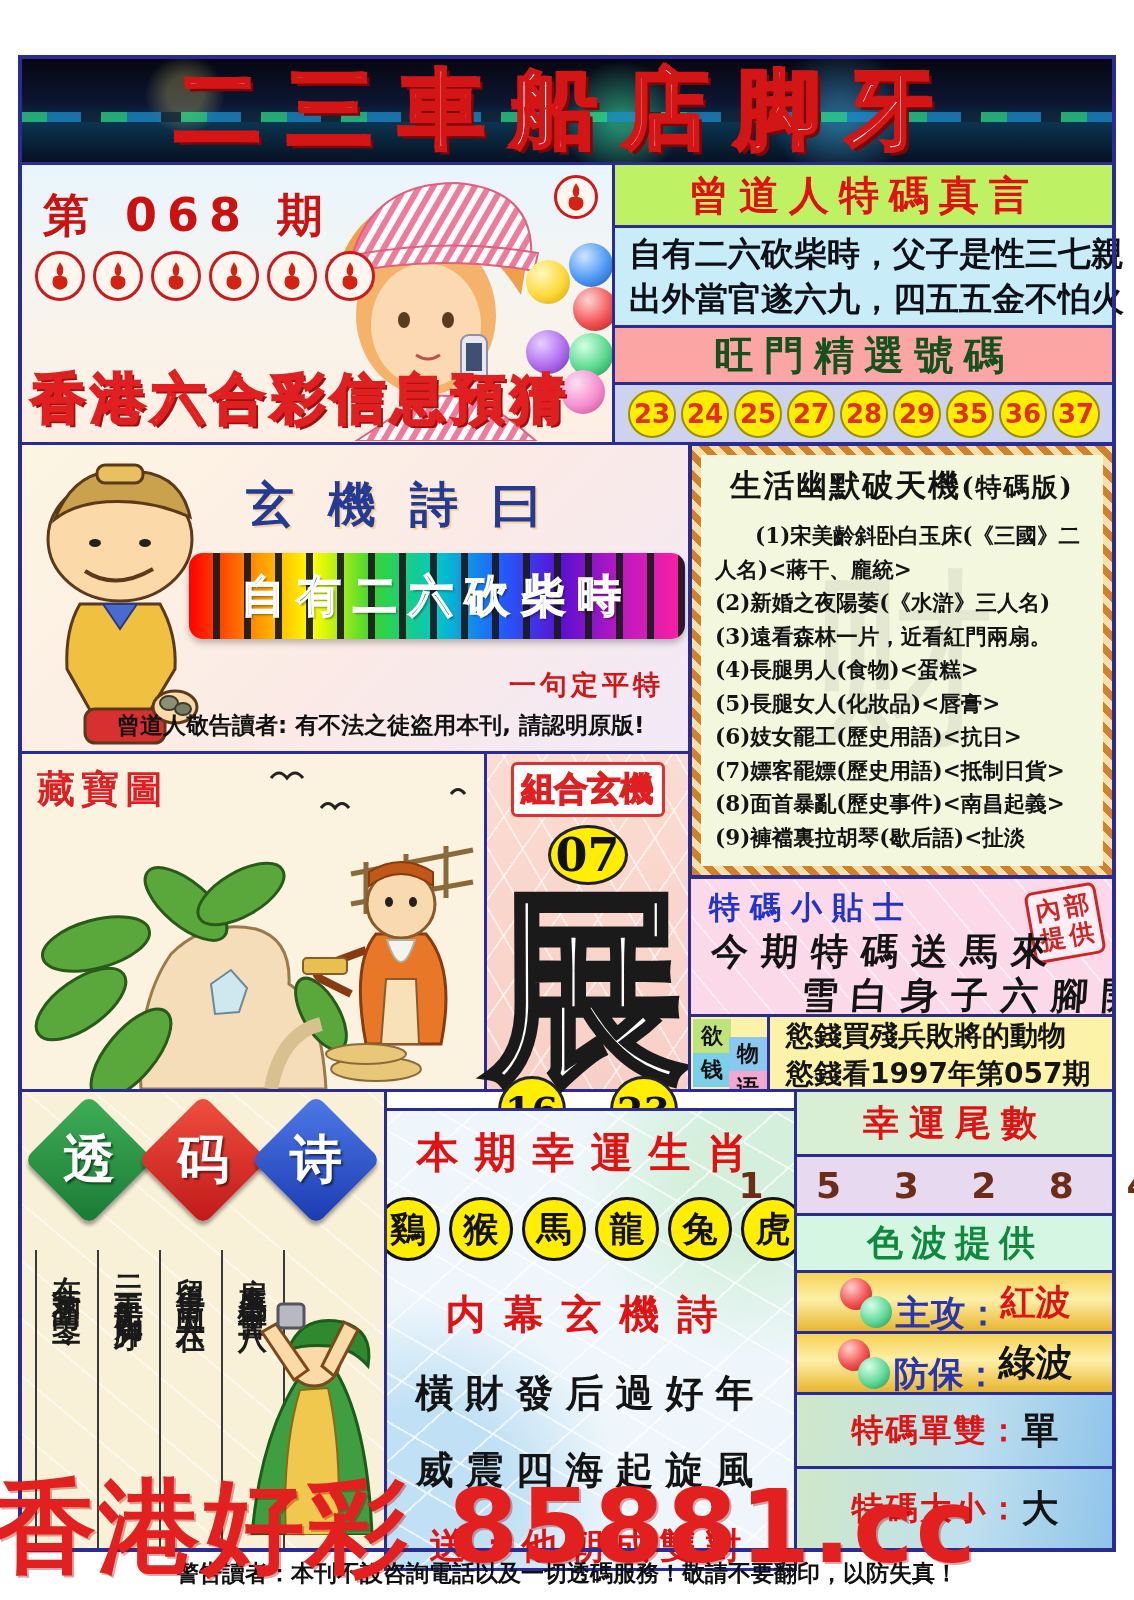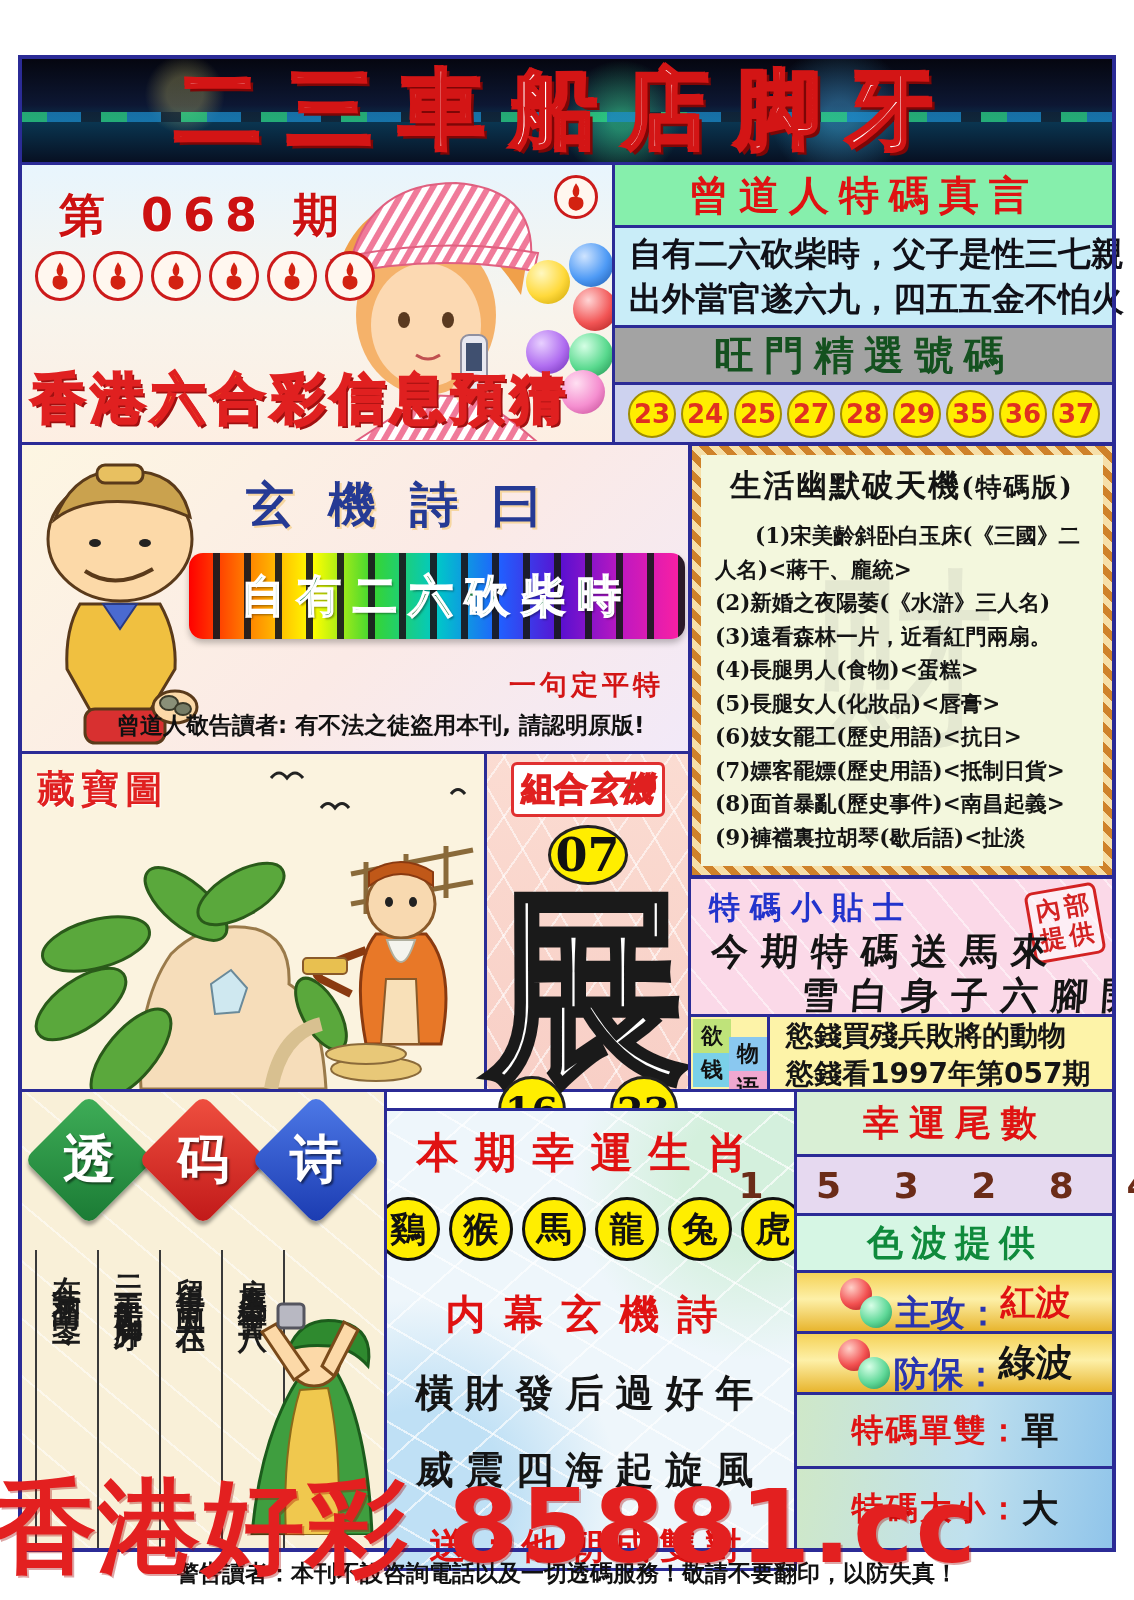--- a/index.html
+++ b/index.html
@@ -23,25 +23,25 @@
   .issue-label{color:#cc1111;font-size:46px;font-weight:bold;letter-spacing:10px;
       text-shadow:1px 1px 0 #fff;}
   .flamerow{display:flex;gap:8px;}
   .flame{width:44px;height:44px;border-radius:50%;border:3px solid #cc1a1a;background:#fff7ef;
       display:flex;align-items:center;justify-content:center;}
   .flame svg{width:26px;height:30px;}
   .subtitle{color:#ffe31a;font-size:54px;font-weight:bold;letter-spacing:6px;white-space:nowrap;
       -webkit-text-stroke:2.5px #e02020;text-shadow:3px 3px 0 #a01010;}
   .ball{position:absolute;width:44px;height:44px;border-radius:50%;}
   
-  .truthhead{background:#86efac;display:flex;align-items:center;justify-content:center;}
+  .truthhead{background:#bef264;display:flex;align-items:center;justify-content:center;}
   .truthhead span{color:#e01212;font-size:40px;font-weight:bold;letter-spacing:10px;}
   .truthpoem{background:#c9edf8;display:flex;flex-direction:column;justify-content:space-evenly;padding:4px 14px;}
   .truthpoem div{color:#101018;font-size:33px;font-weight:bold;white-space:nowrap;}
-  .hothead{background:#a3a3a3;display:flex;align-items:center;justify-content:center;}
+  .hothead{background:#fca5a5;display:flex;align-items:center;justify-content:center;}
   .hothead span{color:#14511f;font-size:40px;font-weight:bold;letter-spacing:10px;}
   .hotnums{background:#cdd2ef;display:flex;align-items:center;justify-content:space-evenly;padding:0 8px;}
   .numball{width:44px;height:44px;border-radius:50%;background:#ffee00;border:2px solid #9f8d00;
       color:#e03020;font-size:26px;font-weight:bold;display:flex;align-items:center;justify-content:center;}
   
   .mysticbox{background:linear-gradient(135deg,#fdf6e2 0%,#fbeae6 55%,#f2e9f8 100%);overflow:hidden;}
   .mystic-title{color:#253a94;font-size:48px;font-weight:bold;letter-spacing:34px;white-space:nowrap;
       text-shadow:2px 2px 0 #f6d6a0;}
   .rainbow{height:86px;border-radius:14px;display:flex;align-items:center;justify-content:center;
       background:
@@ -68,21 +68,21 @@
       font-family:"DejaVu Serif",serif;text-shadow:1px 1px 0 #fff;}
   
   .combobox{background:
       repeating-linear-gradient(60deg,rgba(255,255,255,.55) 0 2px,transparent 2px 30px),
       repeating-linear-gradient(-55deg,rgba(255,255,255,.55) 0 2px,transparent 2px 34px),
       linear-gradient(180deg,#fbdcd2,#f8cfc6);
       display:flex;flex-direction:column;align-items:center;}
   .combo-title{margin-top:8px;background:#fff;border:3px solid #e03030;border-radius:6px;
       padding:2px 8px;font-size:33px;font-weight:bold;white-space:nowrap;}
   .combo-title .p1{color:#ff6fa0;-webkit-text-stroke:1.5px #e02020;}
-  .combo-title .p2{color:#4d7c0f;font-style:italic;-webkit-text-stroke:1.5px #e02020;}
+  .combo-title .p2{color:#4d7c0f;-webkit-text-stroke:1.5px #e02020;}
   .bigball{border-radius:50%;background:#ffee00;border:3px solid #222;color:#111;font-weight:bold;
       display:flex;align-items:center;justify-content:center;font-family:"DejaVu Serif",serif;}
   .bigchar{color:#ffffff;font-size:205px;font-weight:bold;font-family:"DejaVu Serif",serif;
       -webkit-text-stroke:5px #1a1a1a;text-shadow:0 0 2px #1a1a1a;line-height:1;}
   
   .tipsbox{background:
       repeating-linear-gradient(50deg,rgba(255,255,255,.5) 0 2px,transparent 2px 34px),
       #fbd9e8;overflow:hidden;}
   .tips-title{color:#2233cc;font-size:31px;font-weight:bold;letter-spacing:10px;
       font-family:"DejaVu Serif",serif;}
@@ -186,21 +186,21 @@
 
     <div>
       <div class="ball abs" style="left:505px;top:95px;background:radial-gradient(circle at 35% 30%,#fff8c0,#ffd93b 55%,#c8a000);"></div>
       <div class="ball abs" style="left:548px;top:78px;background:radial-gradient(circle at 35% 30%,#cfe4ff,#4e9af5 55%,#1a55a8);"></div>
       <div class="ball abs" style="left:552px;top:122px;background:radial-gradient(circle at 35% 30%,#ffd5d5,#f25555 55%,#a81a1a);"></div>
       <div class="ball abs" style="left:505px;top:165px;background:radial-gradient(circle at 35% 30%,#e8d0ff,#b06df0 55%,#6a2ab0);"></div>
       <div class="ball abs" style="left:548px;top:168px;background:radial-gradient(circle at 35% 30%,#d5ffe5,#59d98e 55%,#1a8a4a);"></div>
       <div class="ball abs" style="left:540px;top:205px;background:radial-gradient(circle at 35% 30%,#ffe0f2,#f58fd0 55%,#c04590);"></div>
     </div>
 
-    <div class="abs issue-label" style="left:38px;top:20px;">第 068 期</div>
+    <div class="abs issue-label" style="left:22px;top:20px;">第 068 期</div>
 
     <div class="abs flamerow" style="left:14px;top:86px;">
       <span class="flame">
           <svg viewBox="0 0 20 24">
             <path d="M10 1 Q5 8 9 12 Q4 11 4 17 Q4 22 10 23 Q16 22 16 17 Q16 12 11 12 Q15 7 10 1Z" fill="#d32211"></path>
           </svg>
         </span>
       <span class="flame">
           <svg viewBox="0 0 20 24">
             <path d="M10 1 Q5 8 9 12 Q4 11 4 17 Q4 22 10 23 Q16 22 16 17 Q16 12 11 12 Q15 7 10 1Z" fill="#d32211"></path>

